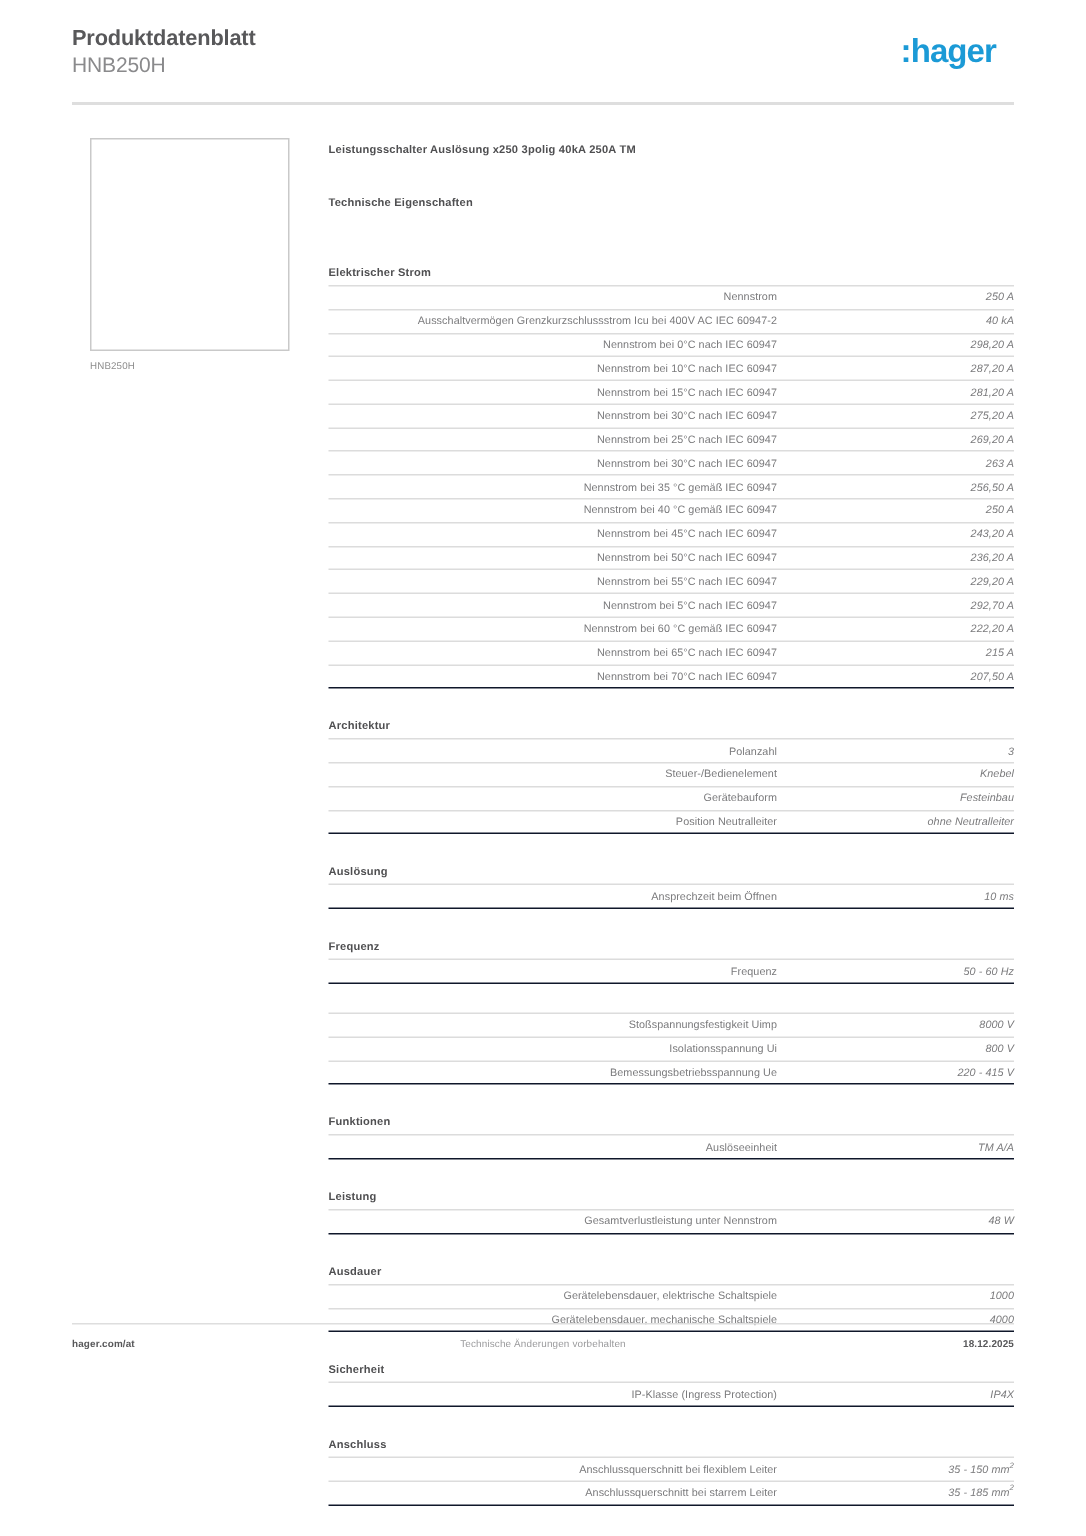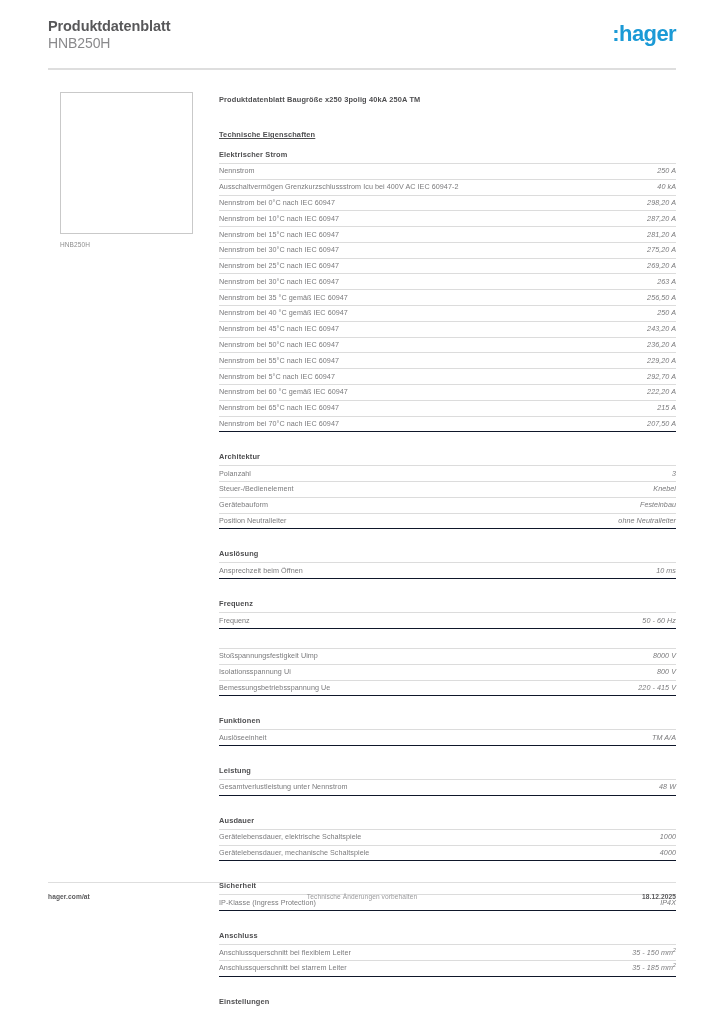--- a/index.html
+++ b/index.html
@@ -41,21 +41,21 @@
   .doc-subtitle {
     font-size: 14px;
     font-weight: normal;
     color: #8a8a8c;
     line-height: 17px;
     margin: 0;
     letter-spacing: -0.1px;
   }
   .brand-logo {
     position: absolute;
-    right: 0;
+    right: 12px;
     top: 4px;
     font-size: 22px;
     font-weight: bold;
     color: #1b9ad6;
     letter-spacing: -0.6px;
     line-height: 24px;
   }
   .header-rule {
     position: absolute;
     left: 48px;
@@ -100,28 +100,27 @@
     letter-spacing: 0.15px;
     line-height: 11px;
   }
   .specs-title {
     margin-top: 24px;
     font-size: 7.4px;
     font-weight: bold;
     color: #4f4f51;
     letter-spacing: 0.15px;
     line-height: 11px;
-    text-decoration: underline;
   }
 
   .section {
     margin-top: 19px;
   }
   .section:first-of-type {
-    margin-top: 9px;
+    margin-top: 36px;
   }
   .section-title {
     font-size: 7.4px;
     font-weight: bold;
     color: #4f4f51;
     letter-spacing: 0.15px;
     line-height: 11px;
     padding-bottom: 3px;
   }
   .spec-table {
@@ -138,21 +137,21 @@
   .spec-label,
   .spec-value {
     font-size: 7.2px;
     color: #7a7a7c;
     line-height: 10px;
     padding: 2.4px 0 2.4px 0;
     vertical-align: top;
     letter-spacing: 0.05px;
   }
   .spec-label {
-    text-align: left;
+    text-align: right;
     padding-right: 8px;
   }
   .spec-value {
     text-align: right;
     white-space: pre-line;
     width: 150px;
     font-style: italic;
   }
   .spec-value sup {
     font-size: 5.2px;
@@ -215,21 +214,21 @@
     <div class="brand-logo">:hager</div>
   </div>
   <div class="header-rule"></div>
 
   <div class="left-col">
     <div class="product-image-box"></div>
     <div class="product-image-caption">HNB250H</div>
   </div>
 
   <div class="right-col">
-    <div class="product-desc">Produktdatenblatt Baugröße x250 3polig 40kA 250A TM</div>
+    <div class="product-desc">Leistungsschalter Auslösung x250 3polig 40kA 250A TM</div>
     <div class="specs-title">Technische Eigenschaften</div>
     <div id="sections-container">
         <div class="section">
           <div class="section-title">Elektrischer Strom</div>
           <table class="spec-table">
             <tbody>
               <tr class="spec-row">
                 <td class="spec-label">Nennstrom</td>
                 <td class="spec-value">250 A</td>
               </tr>

